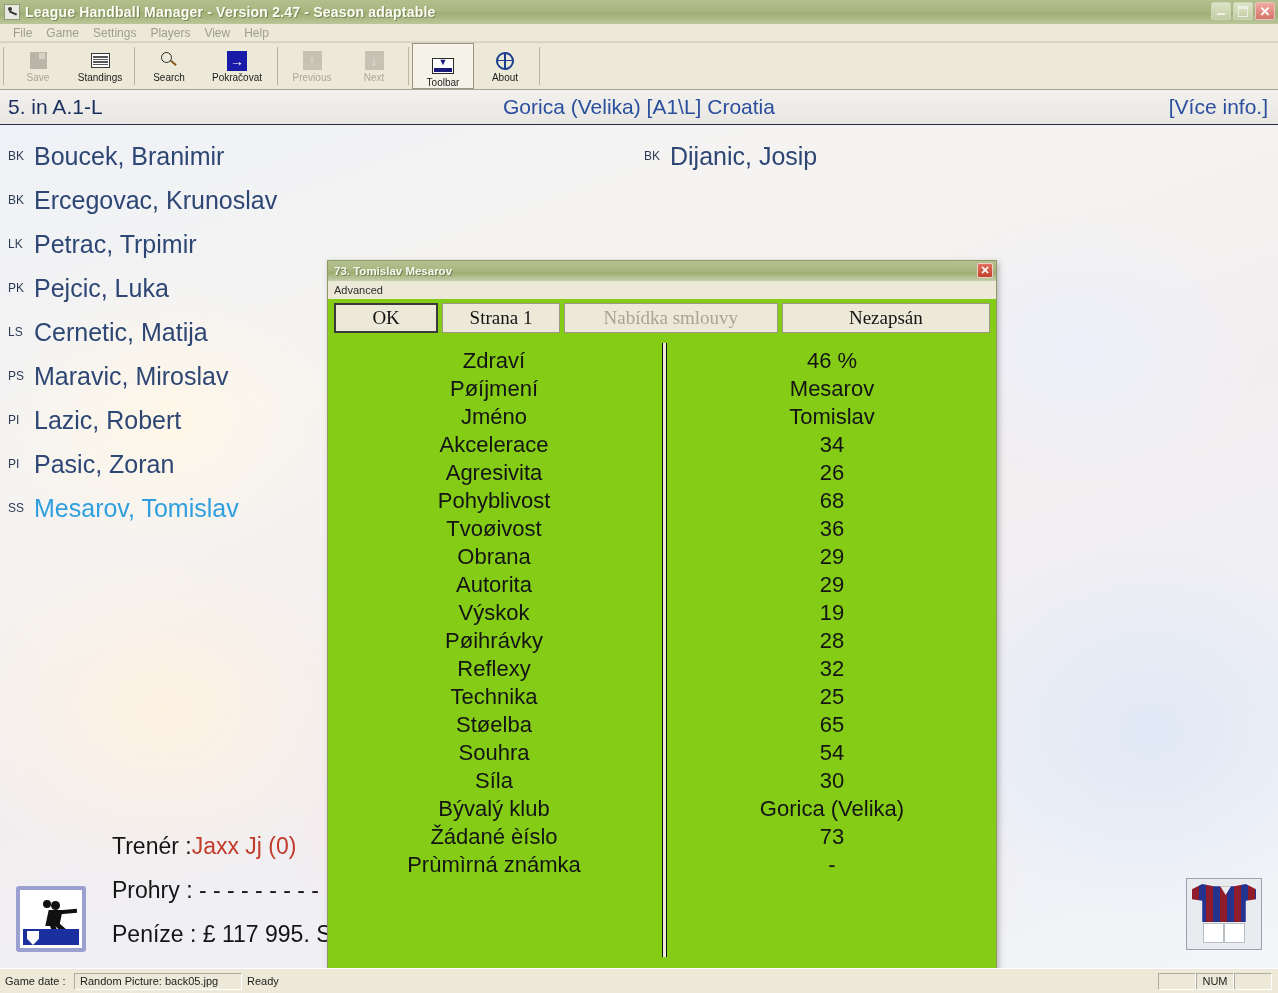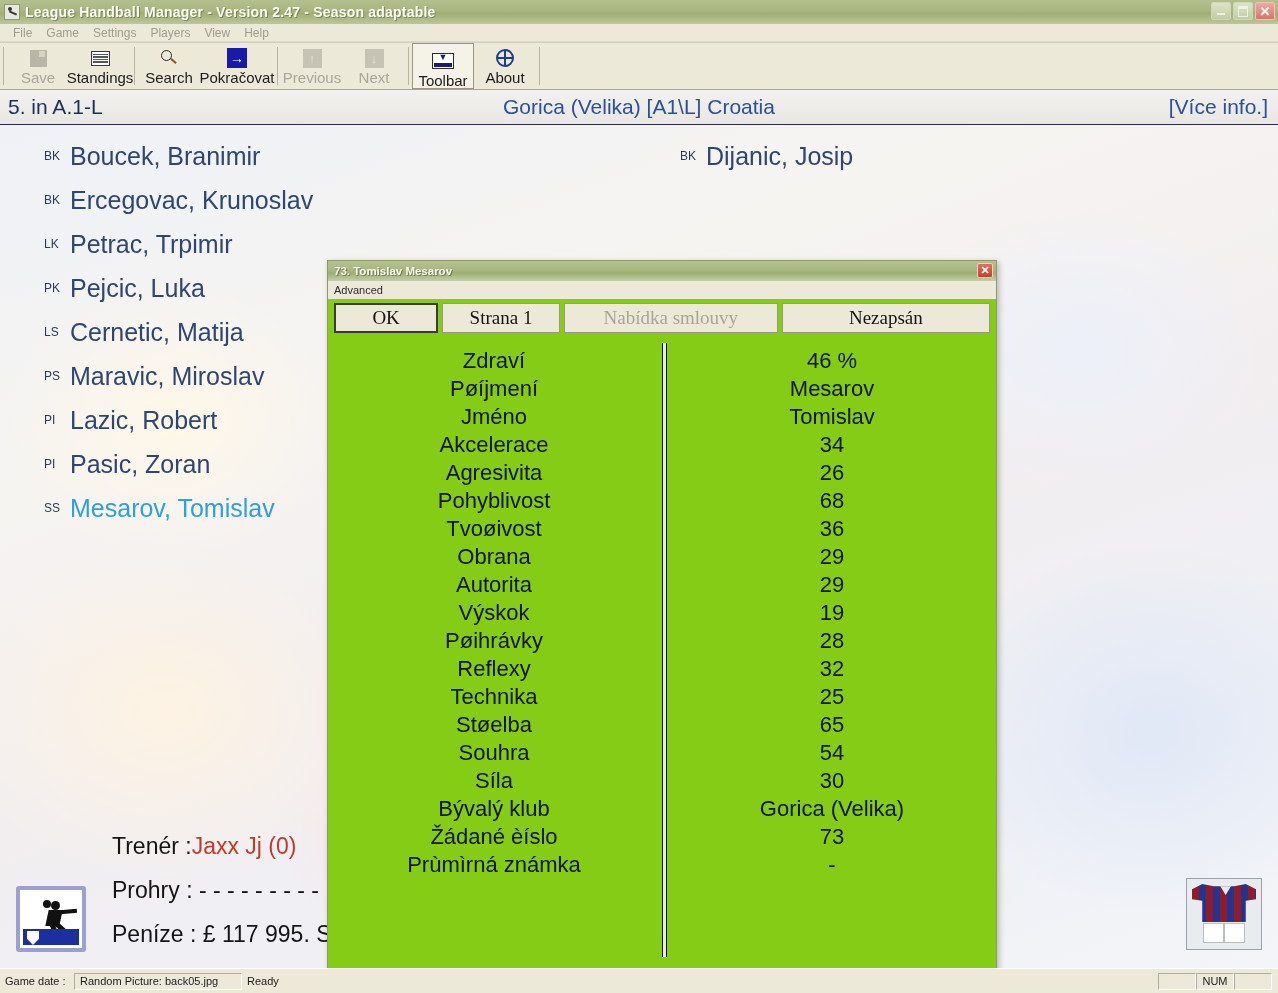--- a/index.html
+++ b/index.html
@@ -63,21 +63,21 @@
   }
   .tb-sep{width:1px;background:#b8b4a4;margin:4px 3px;}
   .tbbtn{
     width:62px;display:flex;flex-direction:column;align-items:center;justify-content:center;
     box-sizing:border-box;border:1px solid transparent;
   }
   .tbbtn.pressed{
     border:1px solid #9a9682;background:#f5f3e8;justify-content:flex-end;
   }
   .tbbtn .ic{height:22px;display:flex;align-items:center;justify-content:center;margin-bottom:1px;}
-  .tbbtn .lb{font-size:15px;color:#1b1b1b;line-height:1;}
+  .tbbtn .lb{font-size:10px;color:#1b1b1b;line-height:1;}
   .tbbtn.disabled .lb{color:#aaa69a;}
   
   .ico-save{width:17px;height:17px;background:#b9b5a8;position:relative;}
   .ico-save:after{content:"";position:absolute;left:9px;top:1px;width:6px;height:6px;background:#d6d2c6;}
   .ico-stand{width:19px;height:15px;border:1.5px solid #3a3a3a;background:#fff;box-sizing:border-box;
     display:flex;flex-direction:column;justify-content:space-evenly;padding:1px;}
   .ico-stand i{display:block;height:1.5px;background:#555;}
   .ico-search{width:17px;height:17px;position:relative;}
   .ico-search:before{content:"";position:absolute;left:0;top:0;width:11px;height:11px;border:1.8px solid #2b2b2b;border-radius:50%;box-sizing:border-box;}
   .ico-search:after{content:"";position:absolute;left:9px;top:10px;width:7px;height:2px;background:#8a5a1a;transform:rotate(42deg);}
@@ -111,21 +111,21 @@
     background:linear-gradient(to bottom,#f2f1ef,#e9e7e2);
     border-bottom:1.5px solid #2b2b44;
   }
   #headerbar .hl{position:absolute;left:8px;top:5px;font-size:21px;color:#1b2f5e;white-space:nowrap;}
   #headerbar .hc{position:absolute;left:0;right:0;top:5px;text-align:center;font-size:21px;color:#2a4f9e;white-space:nowrap;}
   #headerbar .hr{position:absolute;right:10px;top:5px;font-size:21px;color:#2a4f9e;white-space:nowrap;}
   
   .roster{position:absolute;top:44px;}
   .roster.left{left:0;width:620px;}
   .roster.right{left:636px;width:600px;}
-  .prow{height:44px;display:flex;align-items:center;margin-left:36px;}
+  .prow{height:44px;display:flex;align-items:center;}
   .prow .pos{width:34px;text-align:left;padding-left:8px;font-size:12px;color:#2b3a55;box-sizing:border-box;flex:none;}
   .prow .pname{font-size:25px;color:#2d4674;white-space:nowrap;}
   .prow.sel .pname{color:#2f9fe0;}
   
   #infoblock{position:absolute;left:0;bottom:12px;width:700px;}
   #infoblock .line{font-size:23px;color:#151515;white-space:nowrap;margin-left:112px;height:44px;display:flex;align-items:center;}
   #infoblock .coach{color:#c23a2a;}
   #clublogo{
     position:absolute;left:16px;bottom:16px;width:70px;height:66px;
     background:#fff;border:4px solid #9aa0d0;border-radius:3px;box-sizing:border-box;

